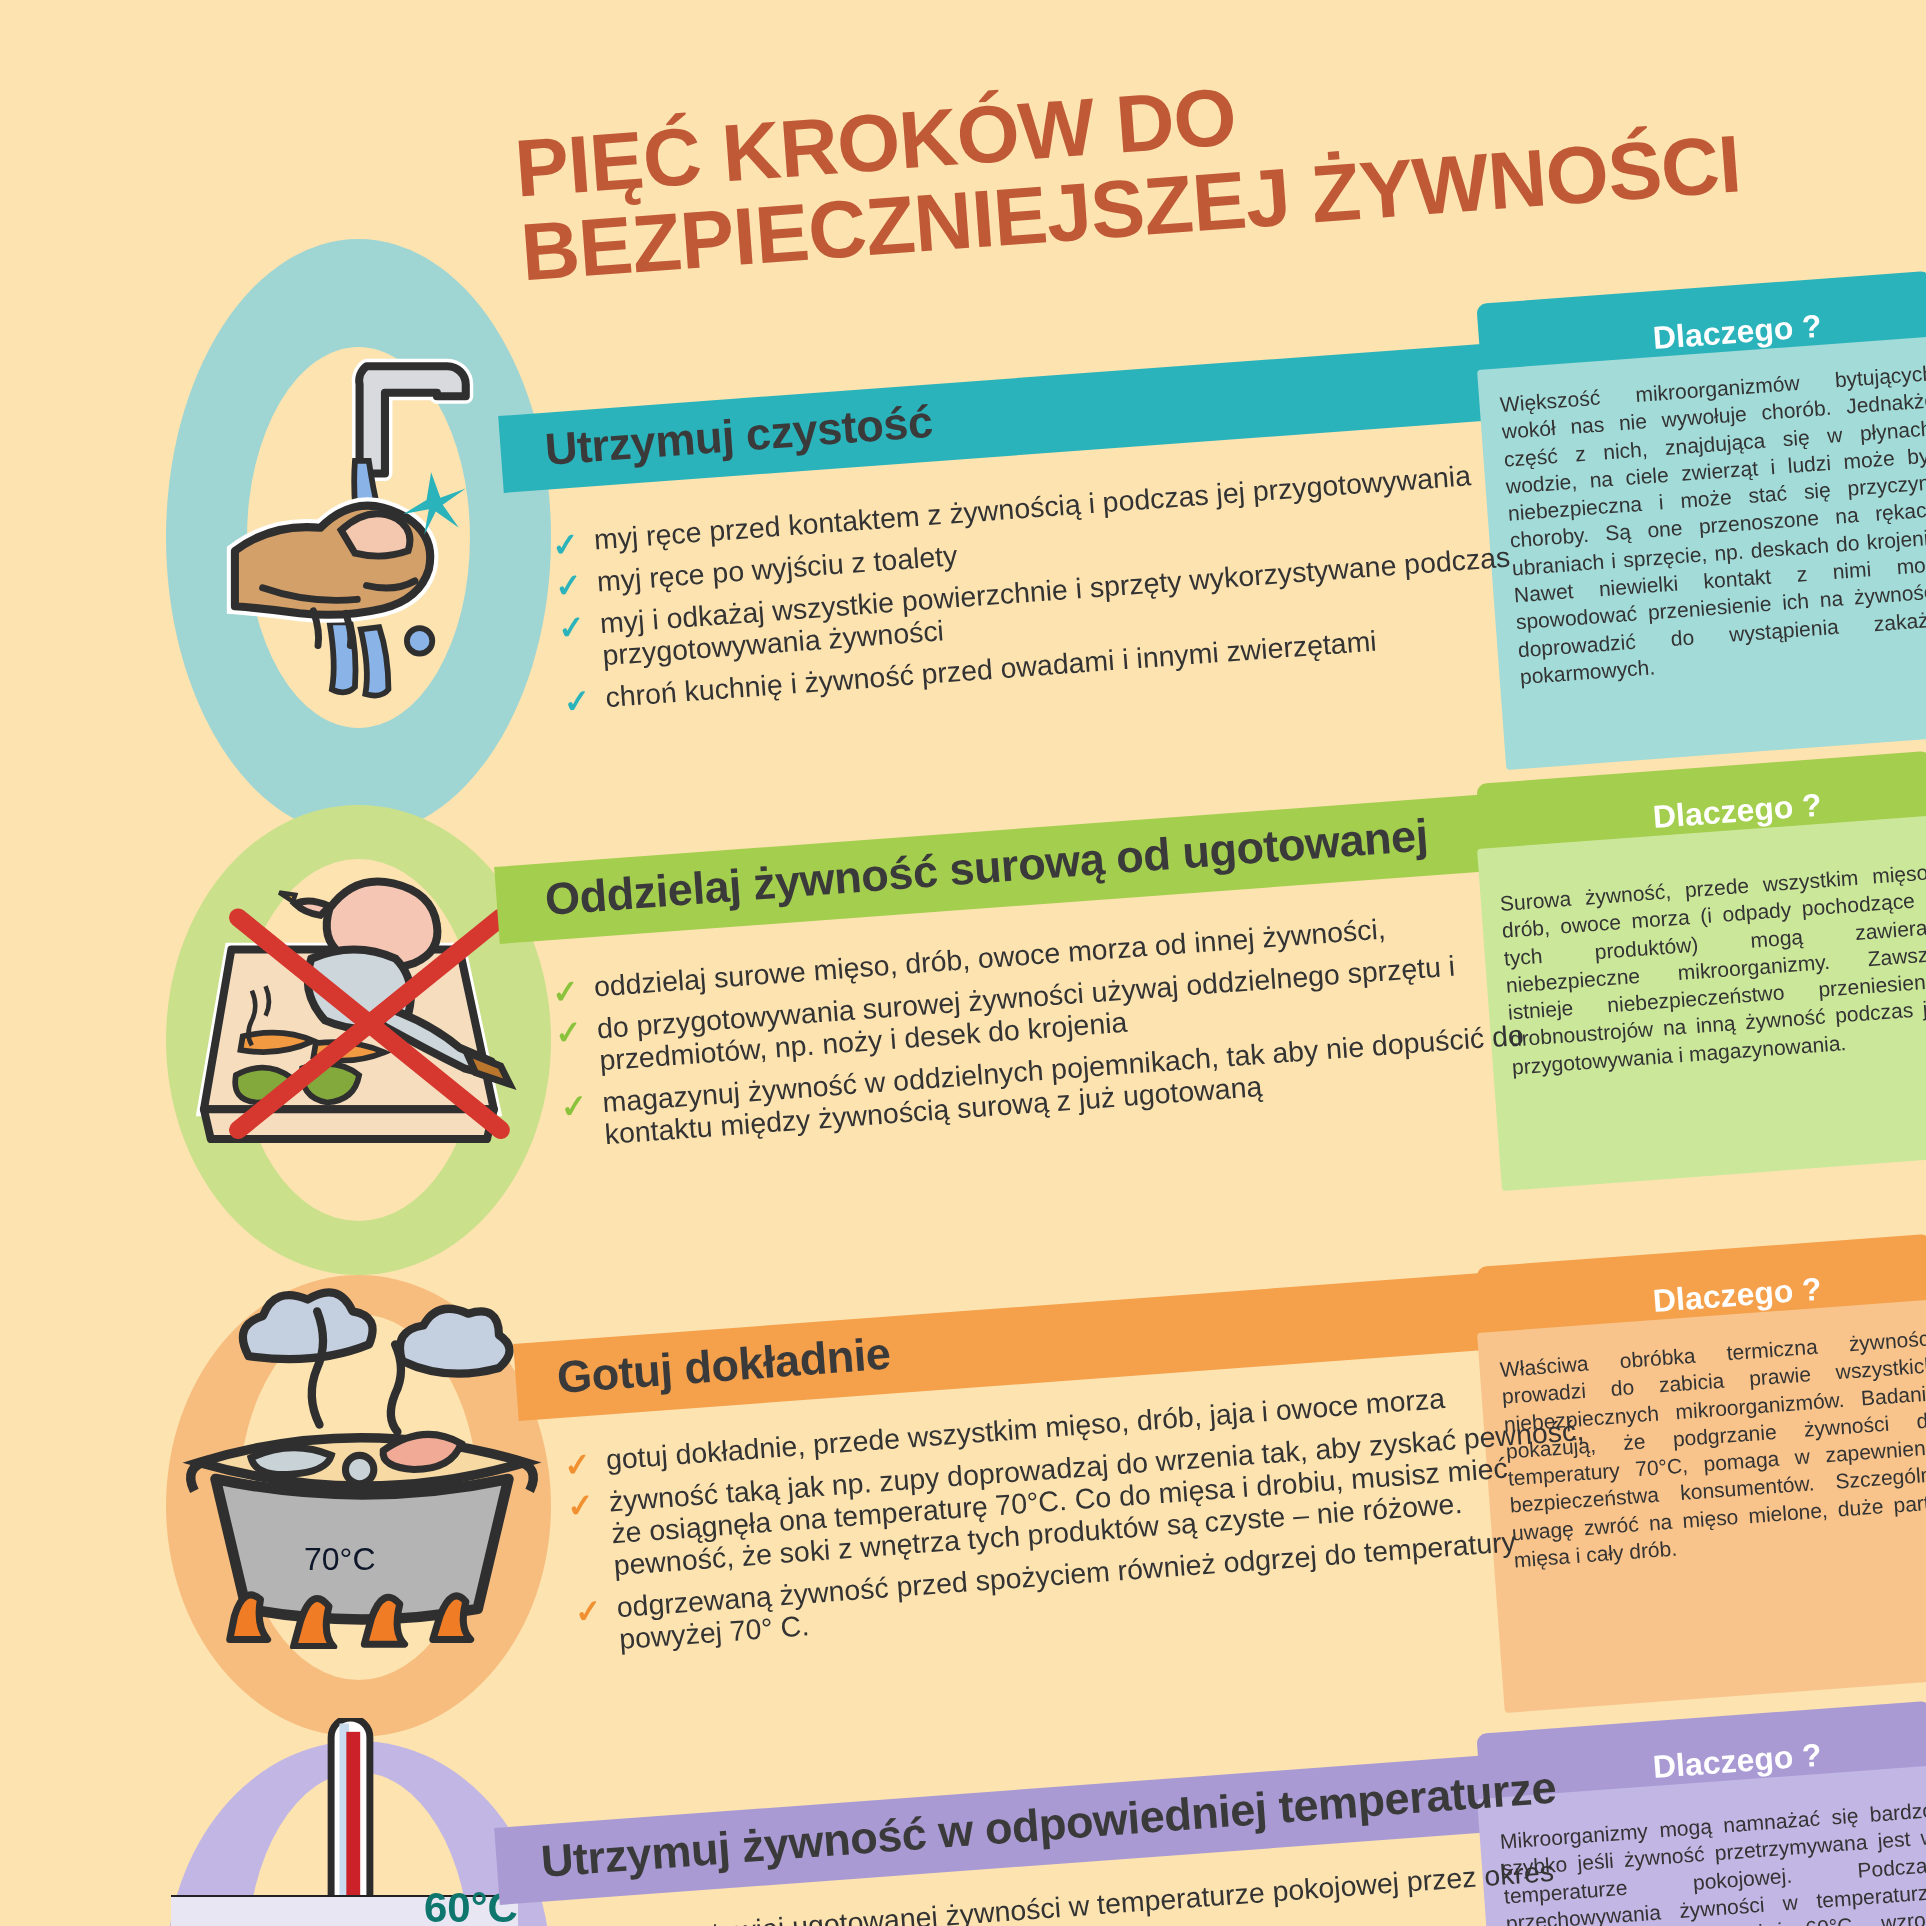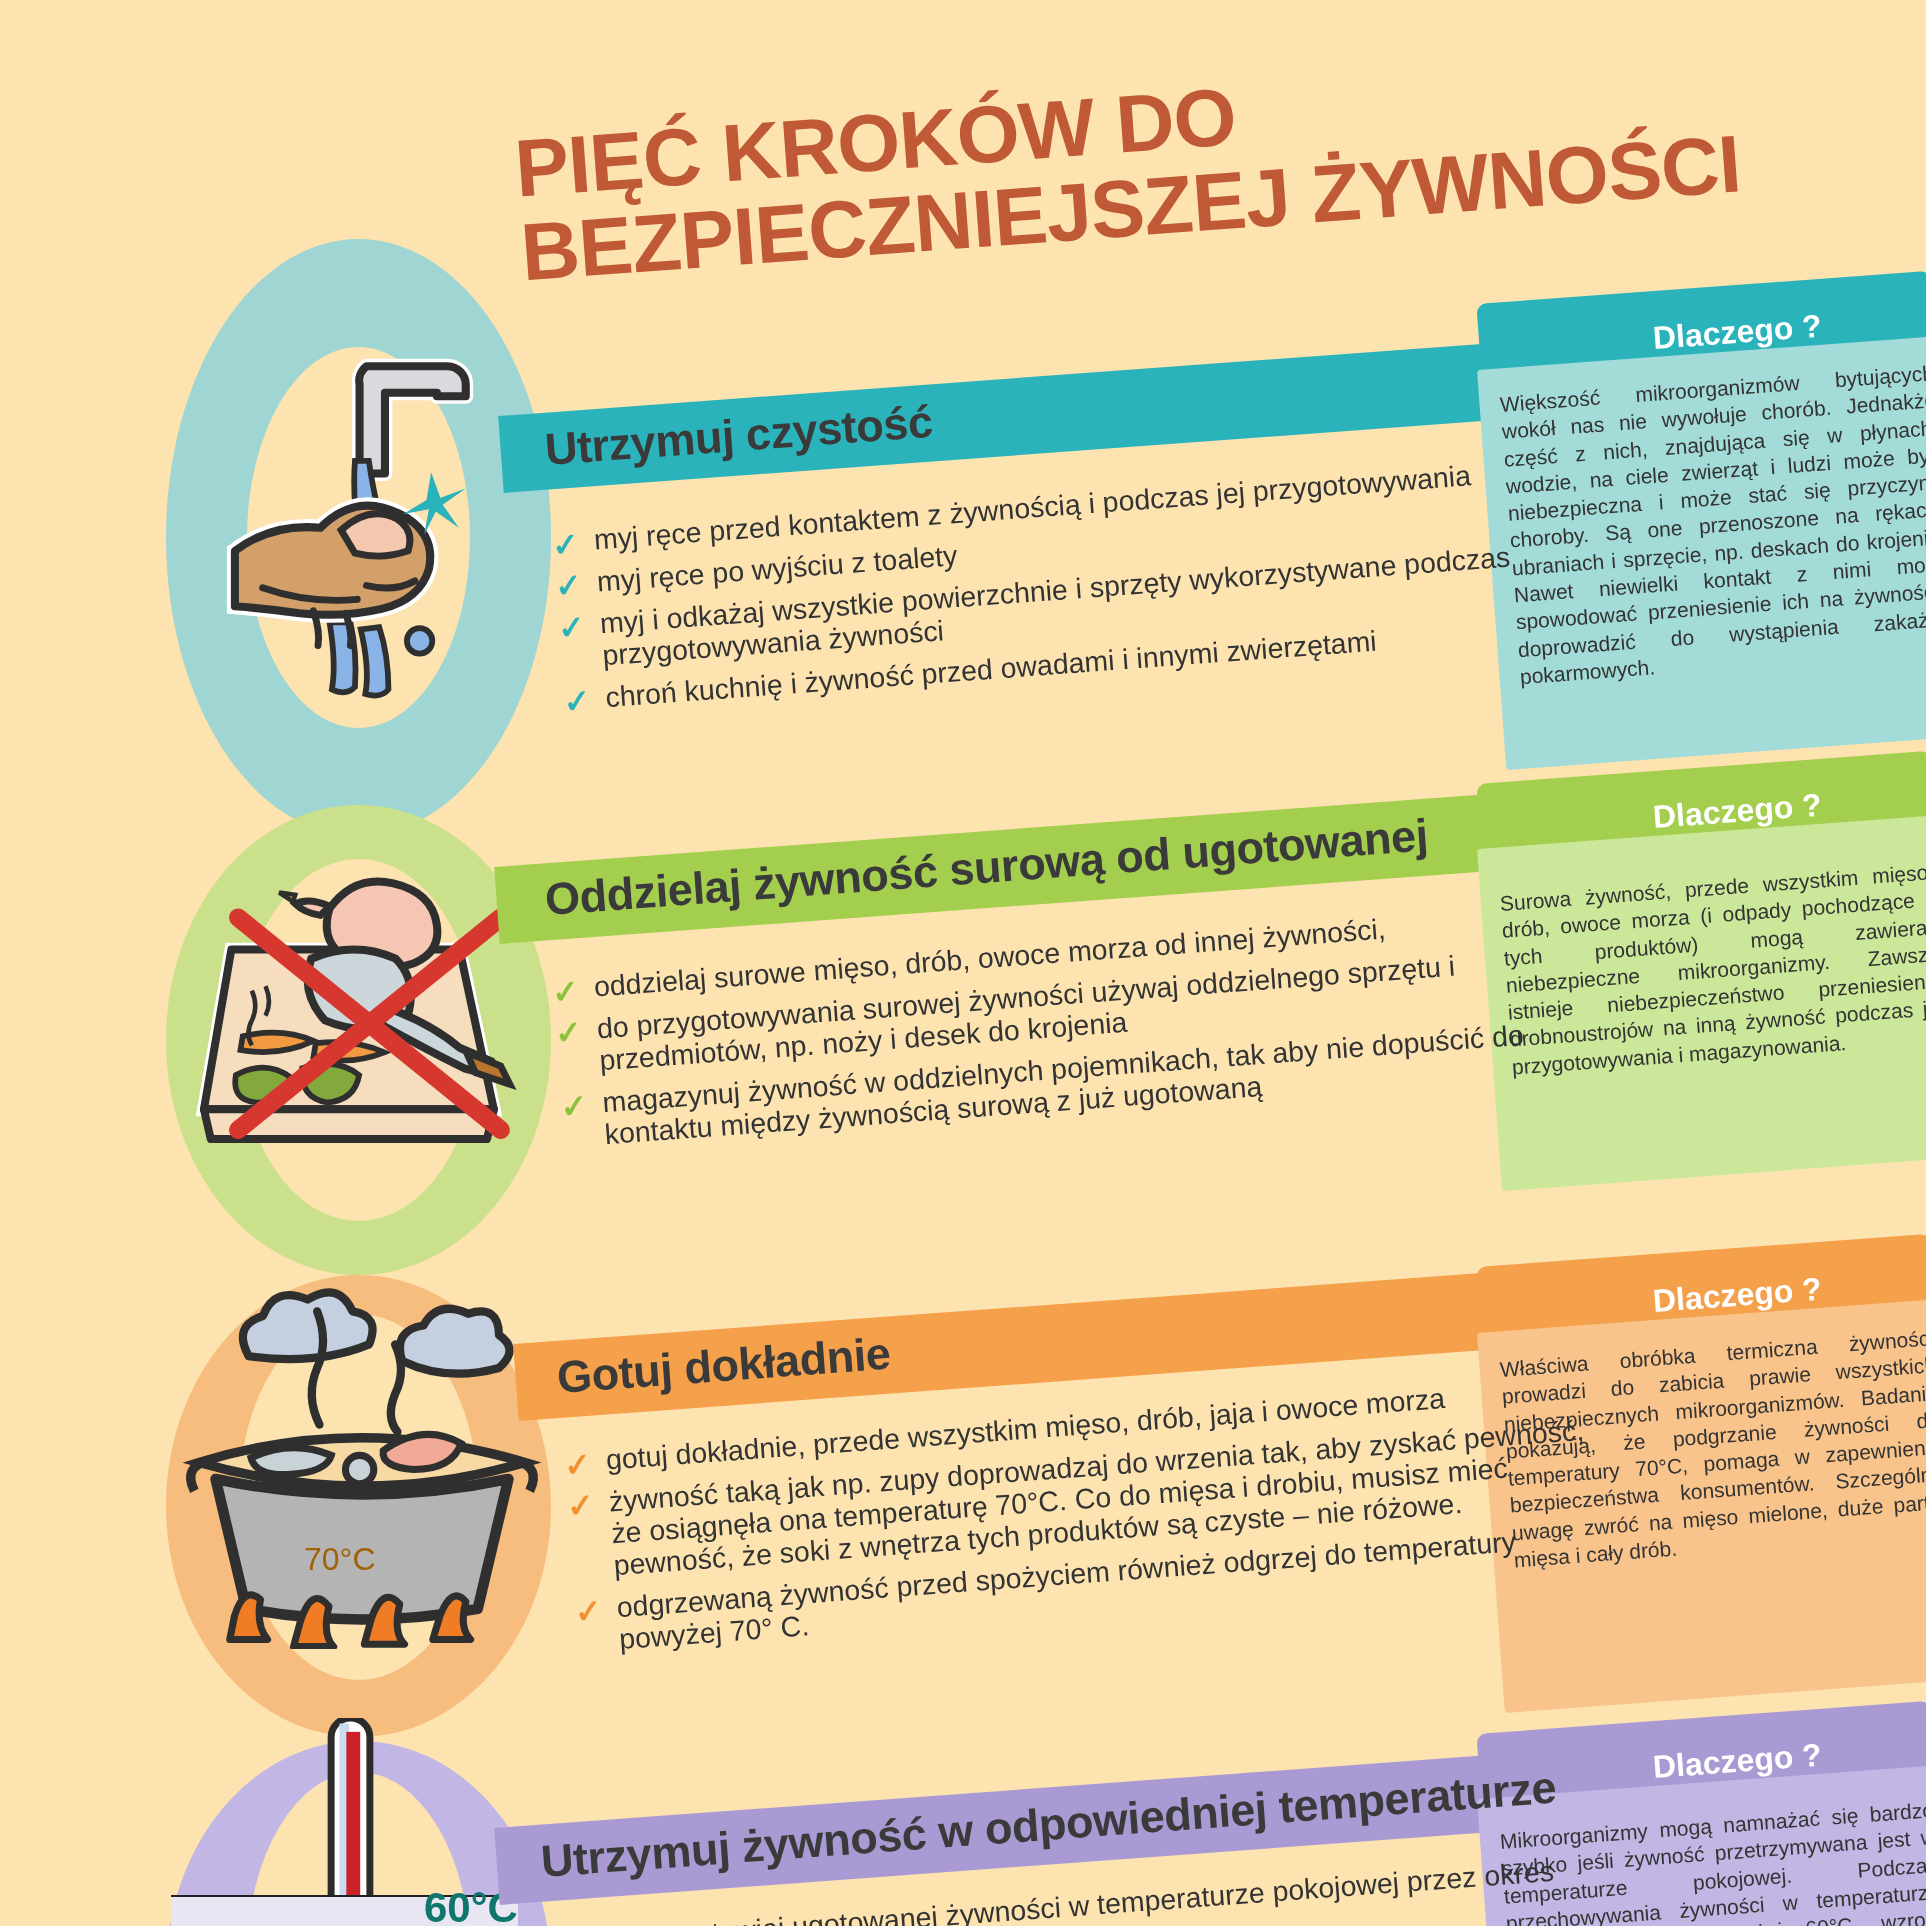--- a/index.html
+++ b/index.html
@@ -128,21 +128,21 @@
     font-size:42px;font-weight:bold;color:#0f766e;
     white-space:nowrap;
   }
   .danger-box{
     position:absolute;z-index:4;
     background:#e8e6f2;
     border-top:2.7px solid #222;border-bottom:2.7px solid #222;
   }
   .pot-temp{
     position:absolute;z-index:6;
-    font-size:32px;color:#a16207;white-space:nowrap;text-align:center;
+    font-size:32px;color:#0f172a;white-space:nowrap;text-align:center;
   }
   .illus{position:absolute;z-index:3;}
 </style>
 </head>
 <body>
 
 <div class="poster">
 
   <div class="title-wrap">
     <div class="title-line">PIĘĆ KROKÓW DO</div>

